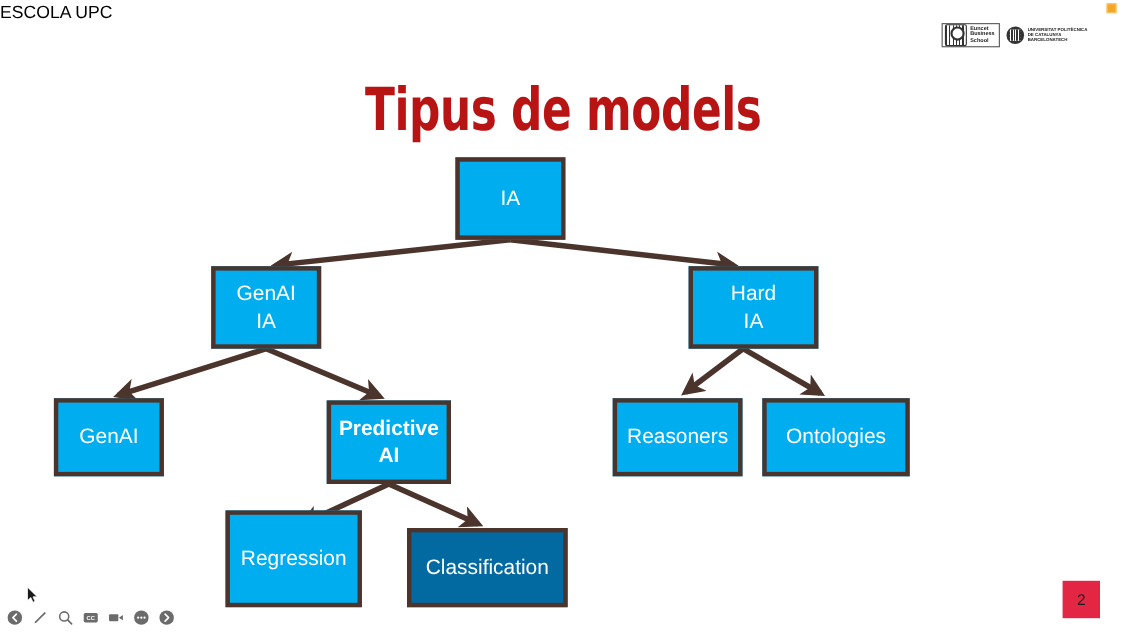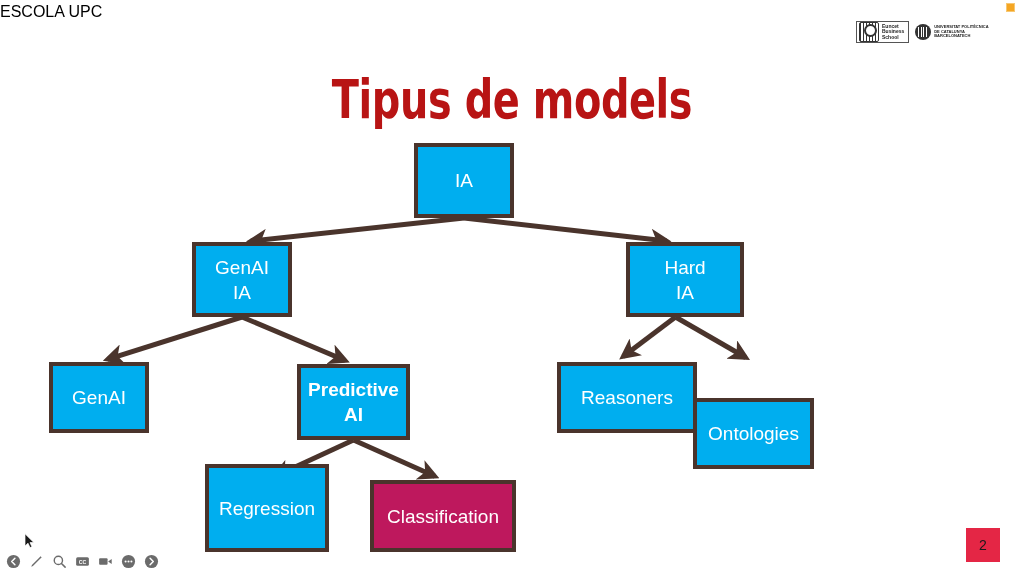--- a/index.html
+++ b/index.html
@@ -153,21 +153,21 @@
     color: #ffffff;
     display: flex;
     align-items: center;
     justify-content: center;
     text-align: center;
     font-family: "Liberation Sans", sans-serif;
     font-size: 19px;
     line-height: 25px;
     white-space: pre-line;
   }
-  .node.red { background: #be185d; text-align: right; }
+  .node.red { background: #0369a1; text-align: right; }
 
   
   #page-badge {
     position: absolute;
     left: 966px;
     top: 528px;
     width: 34px;
     height: 34px;
     background: #e42645;
     display: flex;
@@ -257,22 +257,22 @@
     </svg>
     <div id="node-layer">
         <div class="node" style="left: 414px; top: 143px; width: 100px; height: 75px;"><span>IA</span></div>
         <div class="node" style="left: 192px; top: 242px; width: 100px; height: 75px;"><span>GenAI
 IA</span></div>
         <div class="node" style="left: 626px; top: 242px; width: 118px; height: 75px;"><span>Hard
 IA</span></div>
         <div class="node" style="left: 49px; top: 362px; width: 100px; height: 71px; align-items: center;"><span>GenAI</span></div>
         <div class="node" style="left: 297px; top: 364px; width: 113px; height: 76px; font-weight: bold;"><span>Predictive
 AI</span></div>
-        <div class="node" style="left: 557px; top: 362px; width: 140px; height: 71px;"><span>Reasoners</span></div>
-        <div class="node" style="left: 693px; top: 362px; width: 121px; height: 71px; margin-top: 36px;"><span>Ontologies</span></div>
+        <div class="node" style="left: 557px; top: 362px; width: 118px; height: 71px;"><span>Reasoners</span></div>
+        <div class="node" style="left: 693px; top: 362px; width: 134px; height: 71px;"><span>Ontologies</span></div>
         <div class="node" style="left: 205px; top: 464px; width: 124px; height: 88px;"><span>Regression</span></div>
         <div class="node red" style="left: 370px; top: 480px; width: 146px; height: 72px;"><span>Classification</span></div>
       </div>
   </div>
 
   <div id="page-badge">2</div>
 
   <div id="toolbar">
     <div class="tb-icon">
       <svg width="15" height="15" viewBox="0 0 16 16">

